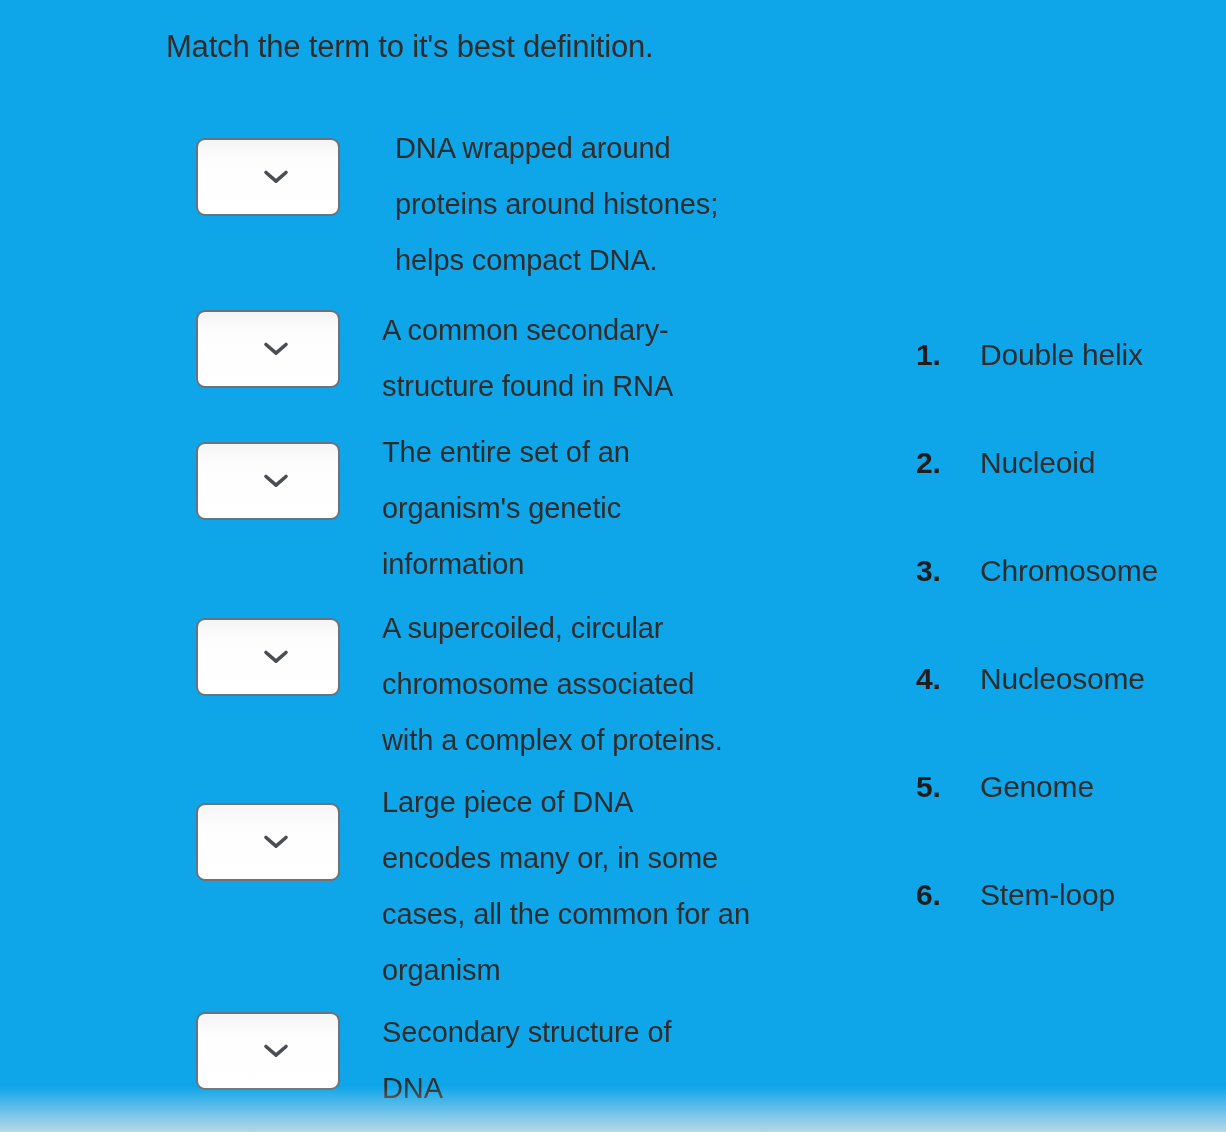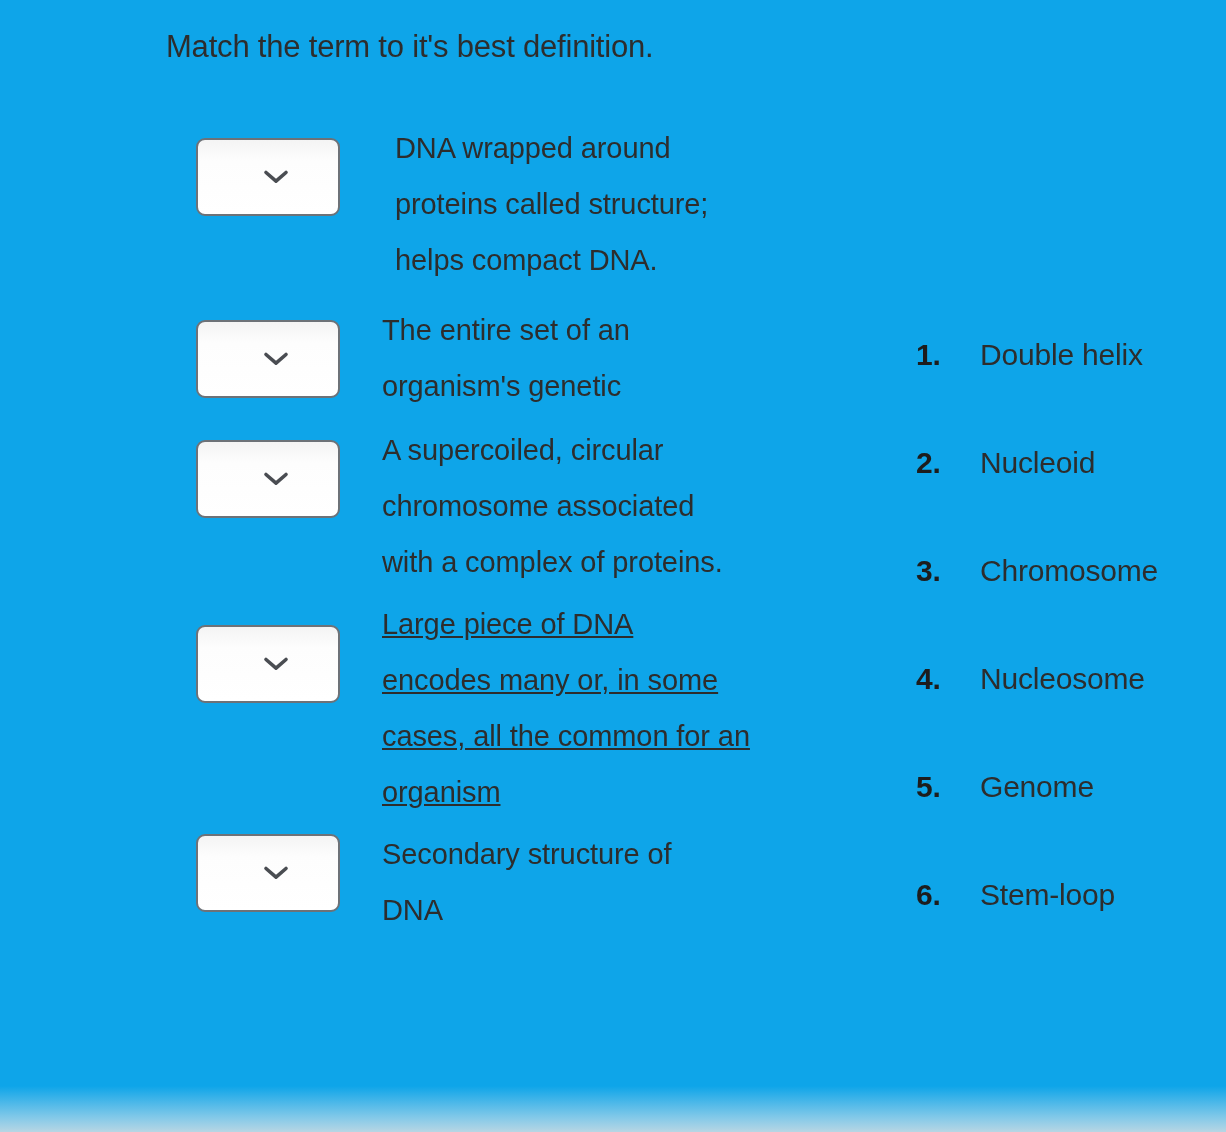--- a/index.html
+++ b/index.html
@@ -90,21 +90,21 @@
   .row-1 .dropdown { margin-top: 8px; }
   .row-2 .dropdown { margin-top: 18px; }
   .row-3 .dropdown { margin-top: 18px; }
   .row-4 .dropdown { margin-top: 29px; }
   .row-5 .dropdown { margin-top: 8px; }
 
   .row-0 { margin-bottom: 14px; gap: 13px; }
   .row-1 { margin-bottom: 10px; }
   .row-2 { margin-bottom: 8px; }
   .row-3 { margin-bottom: 6px; }
-  .row-4 { margin-bottom: 6px; text-decoration: underline; }
+  .row-4 { margin-bottom: 6px; }
 
   
   .options {
     position: absolute;
     left: 916px;
     top: 338px;
     width: 310px;
   }
   .option {
     display: flex;
@@ -146,37 +146,51 @@
     <div class="match-row row-0">
       <div class="dropdown">
         <span class="chev">
           <svg viewBox="0 0 26 16" xmlns="http://www.w3.org/2000/svg" aria-hidden="true">
             <path d="M3 3.5 L13 12.2 L23 3.5" fill="none" stroke="currentColor" stroke-width="3.6" stroke-linecap="round" stroke-linejoin="round"></path>
           </svg>
         </span>
       </div>
       <div class="definition">
         <span class="ln">DNA wrapped around</span>
-        <span class="ln">proteins called structure;</span>
+        <span class="ln">proteins around histones;</span>
         <span class="ln">helps compact DNA.</span>
       </div>
     </div>
 
+    <div class="match-row row-1">
+      <div class="dropdown">
+        <span class="chev">
+          <svg viewBox="0 0 26 16" xmlns="http://www.w3.org/2000/svg" aria-hidden="true">
+            <path d="M3 3.5 L13 12.2 L23 3.5" fill="none" stroke="currentColor" stroke-width="3.6" stroke-linecap="round" stroke-linejoin="round"></path>
+          </svg>
+        </span>
+      </div>
+      <div class="definition">
+        <span class="ln">A common secondary-</span>
+        <span class="ln">structure found in RNA</span>
+      </div>
+    </div>
 
     <div class="match-row row-2">
       <div class="dropdown">
         <span class="chev">
           <svg viewBox="0 0 26 16" xmlns="http://www.w3.org/2000/svg" aria-hidden="true">
             <path d="M3 3.5 L13 12.2 L23 3.5" fill="none" stroke="currentColor" stroke-width="3.6" stroke-linecap="round" stroke-linejoin="round"></path>
           </svg>
         </span>
       </div>
       <div class="definition">
         <span class="ln">The entire set of an</span>
         <span class="ln">organism's genetic</span>
+        <span class="ln">information</span>
       </div>
     </div>
 
     <div class="match-row row-3">
       <div class="dropdown">
         <span class="chev">
           <svg viewBox="0 0 26 16" xmlns="http://www.w3.org/2000/svg" aria-hidden="true">
             <path d="M3 3.5 L13 12.2 L23 3.5" fill="none" stroke="currentColor" stroke-width="3.6" stroke-linecap="round" stroke-linejoin="round"></path>
           </svg>
         </span>

